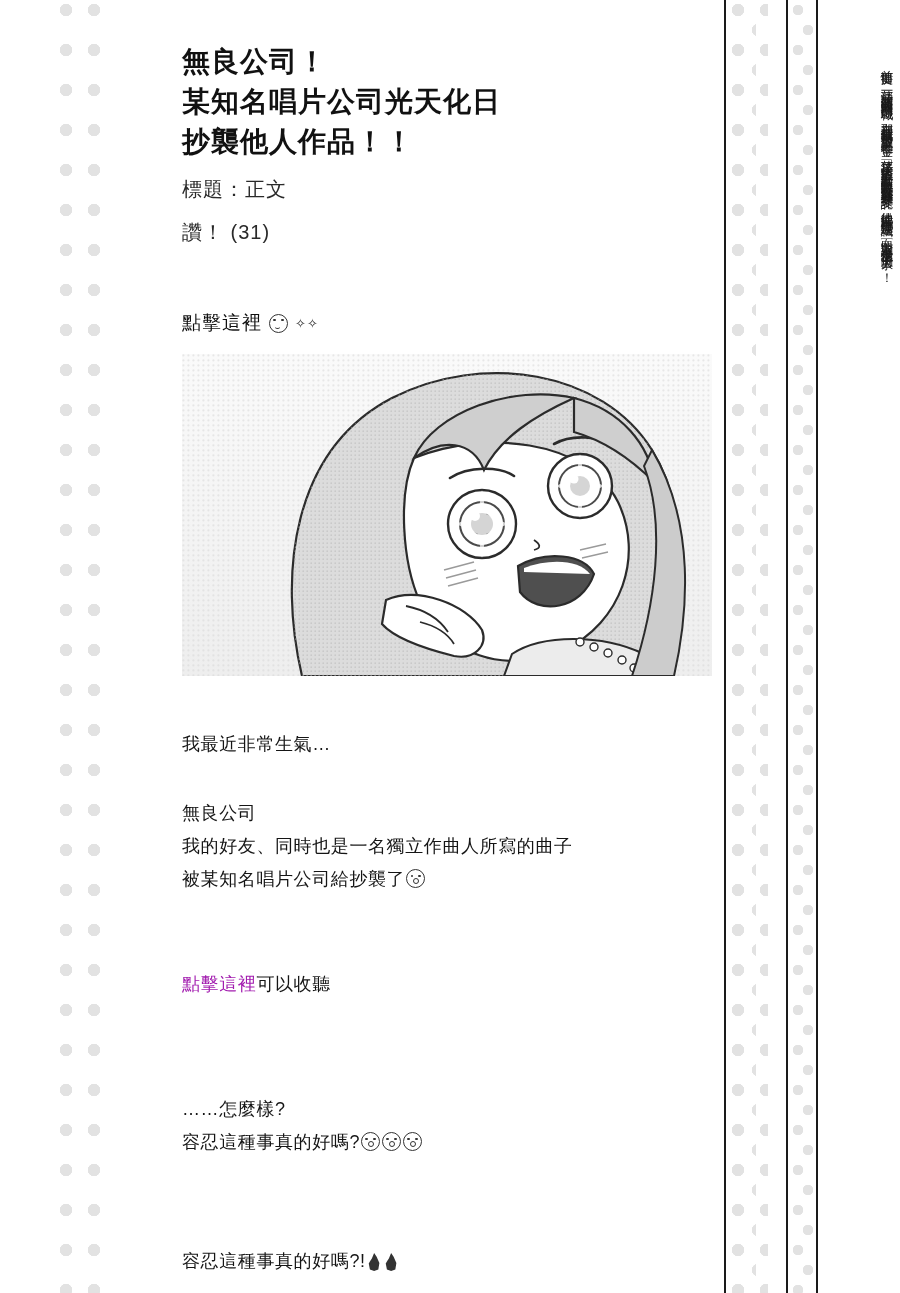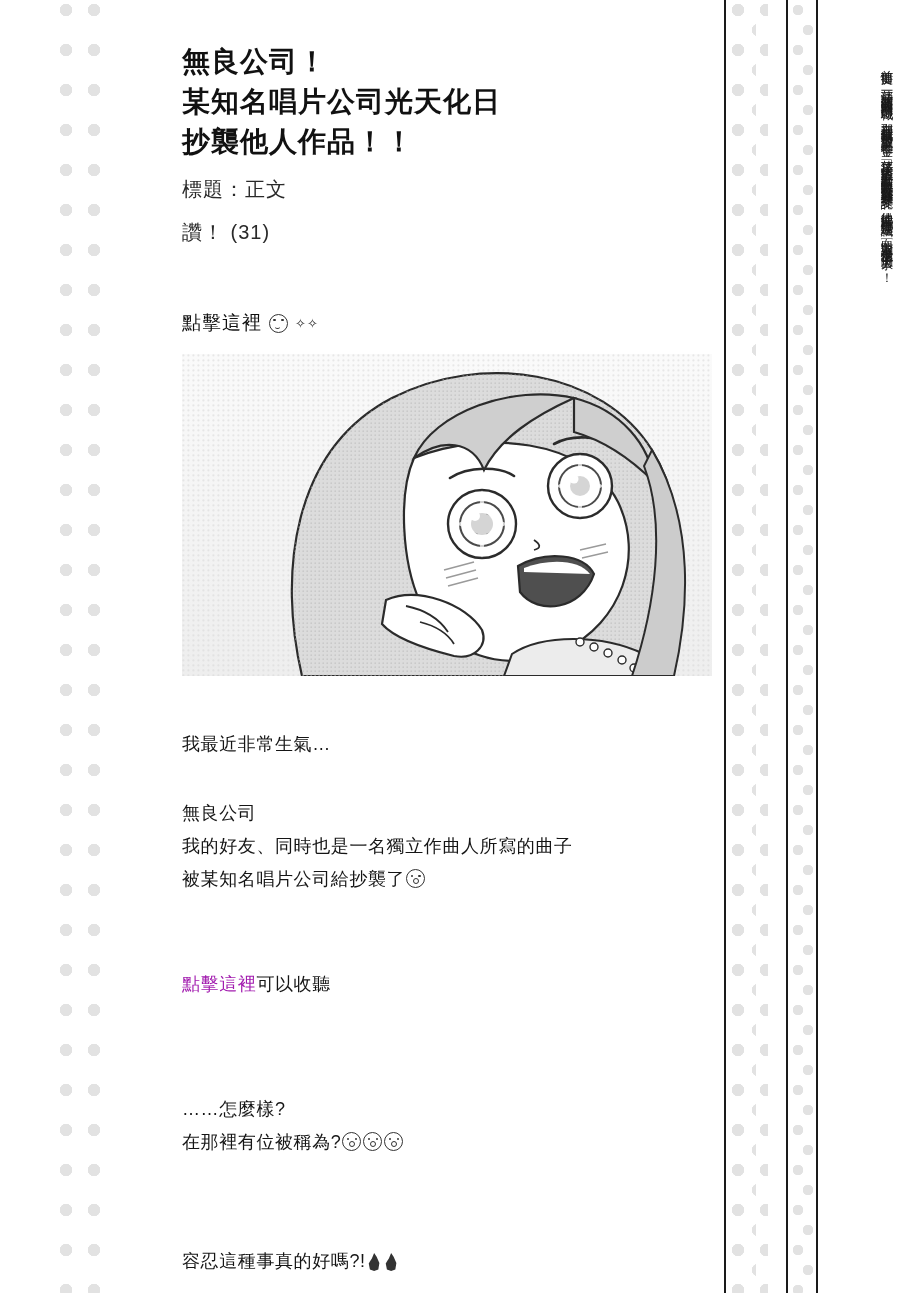--- a/index.html
+++ b/index.html
@@ -313,21 +313,21 @@
       </div>
     </div>
 
     <div class="para p3">
       <span class="link">點擊這裡</span><span>可以收聽</span>
     </div>
 
     <div class="para p4">
       <div>……怎麼樣?</div>
       <div>
-        <span>在那裡有位被稱為?</span><span class="emo surprised"><span class="mouth"></span></span><span class="emo surprised"><span class="mouth"></span></span><span class="emo surprised"><span class="mouth"></span></span>
+        <span>容忍這種事真的好嗎?</span><span class="emo surprised"><span class="mouth"></span></span><span class="emo surprised"><span class="mouth"></span></span><span class="emo surprised"><span class="mouth"></span></span>
       </div>
     </div>
 
     <div class="para p5">
       <span>容忍這種事真的好嗎?!</span><span class="flame"></span><span class="flame"></span>
     </div>
 
   </div>
 </div>
 

